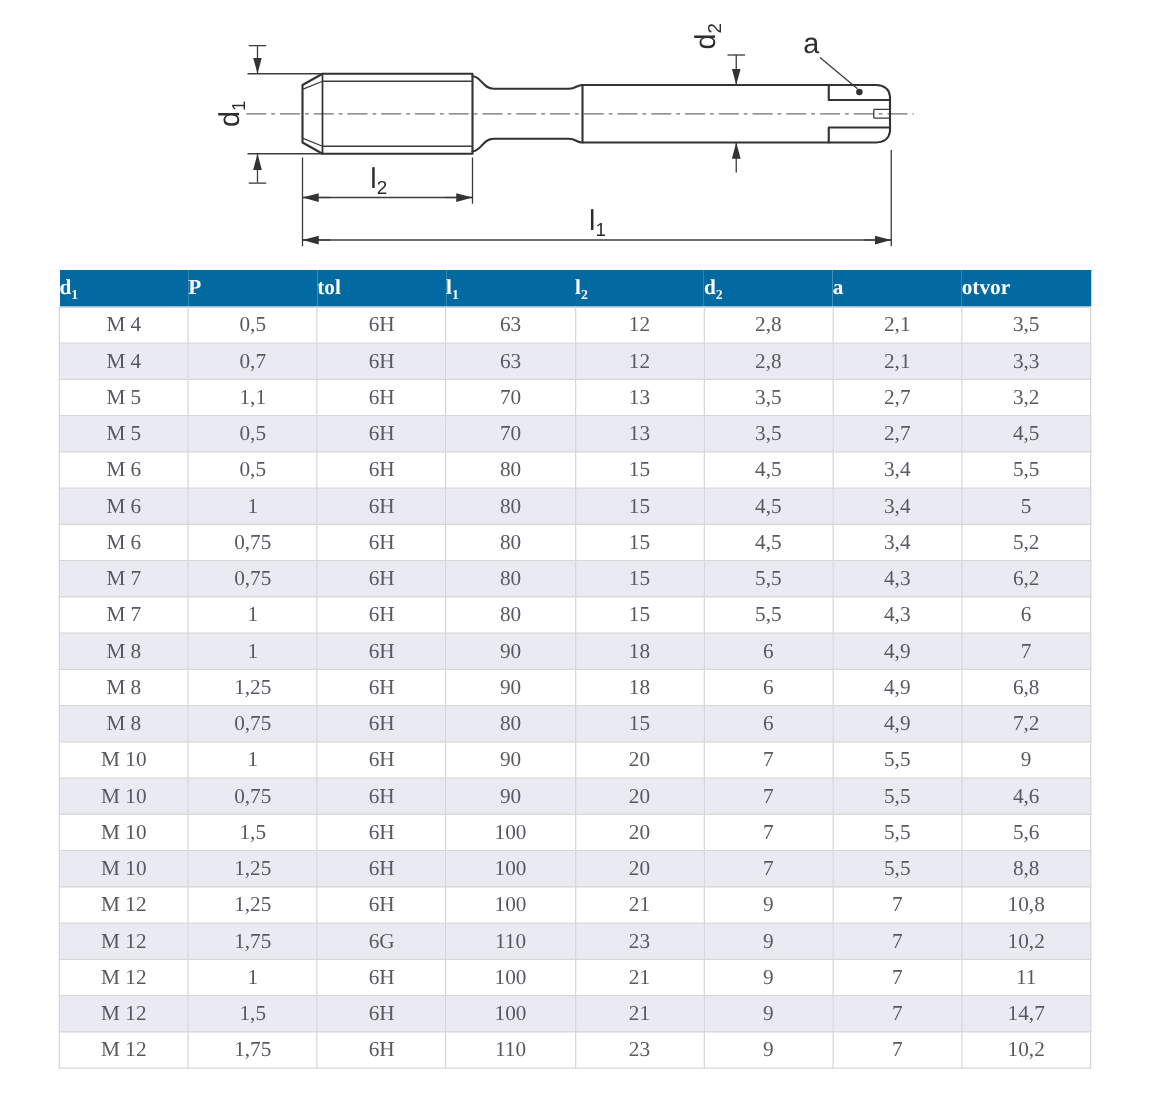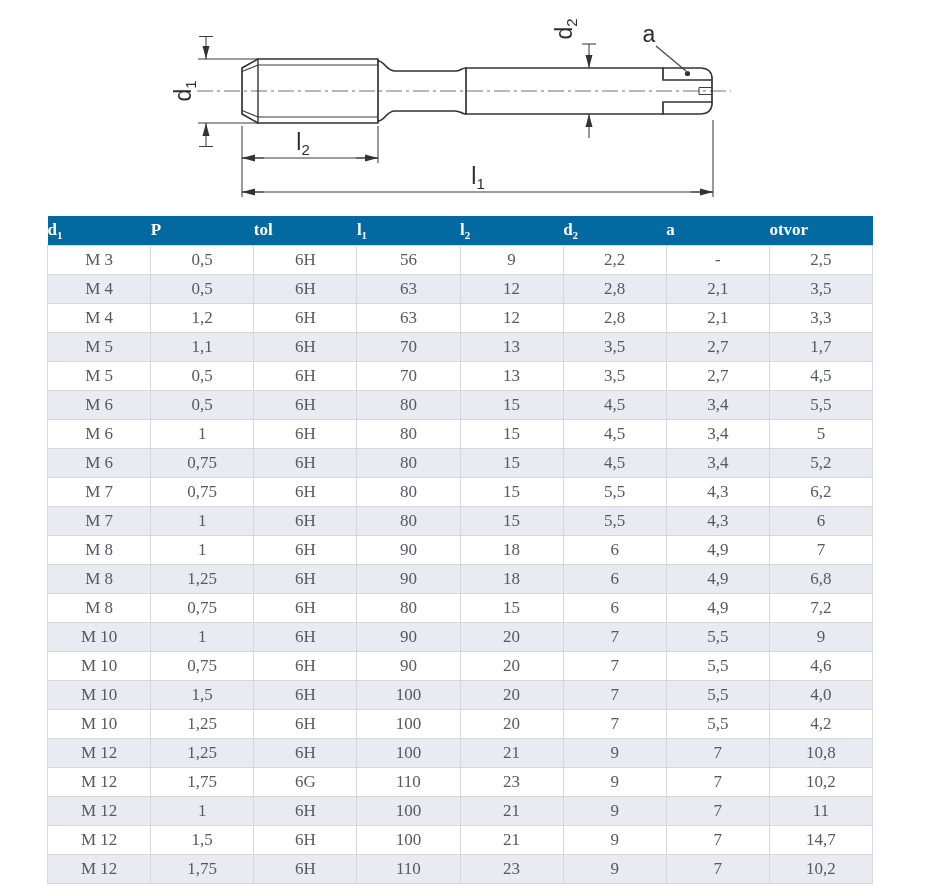--- a/index.html
+++ b/index.html
@@ -111,58 +111,48 @@
         <th><span>tol</span><span class="sub"></span></th>
         <th><span>l</span><span class="sub">1</span></th>
         <th><span>l</span><span class="sub">2</span></th>
         <th><span>d</span><span class="sub">2</span></th>
         <th><span>a</span><span class="sub"></span></th>
         <th><span>otvor</span><span class="sub"></span></th>
       </tr>
     </thead>
     <tbody>
         <tr>
-      <td>M 3</td>
-      <td>0,5</td>
-      <td>6H</td>
-      <td>56</td>
-      <td>9</td>
-      <td>2,2</td>
-      <td>-</td>
-      <td>2,5</td>
-    </tr>
-        <tr>
       <td>M 4</td>
       <td>0,5</td>
       <td>6H</td>
       <td>63</td>
       <td>12</td>
       <td>2,8</td>
       <td>2,1</td>
       <td>3,5</td>
     </tr>
         <tr>
       <td>M 4</td>
-      <td>1,2</td>
+      <td>0,7</td>
       <td>6H</td>
       <td>63</td>
       <td>12</td>
       <td>2,8</td>
       <td>2,1</td>
       <td>3,3</td>
     </tr>
         <tr>
       <td>M 5</td>
       <td>1,1</td>
       <td>6H</td>
       <td>70</td>
       <td>13</td>
       <td>3,5</td>
       <td>2,7</td>
-      <td>1,7</td>
+      <td>3,2</td>
     </tr>
         <tr>
       <td>M 5</td>
       <td>0,5</td>
       <td>6H</td>
       <td>70</td>
       <td>13</td>
       <td>3,5</td>
       <td>2,7</td>
       <td>4,5</td>
@@ -268,31 +258,31 @@
       <td>4,6</td>
     </tr>
         <tr>
       <td>M 10</td>
       <td>1,5</td>
       <td>6H</td>
       <td>100</td>
       <td>20</td>
       <td>7</td>
       <td>5,5</td>
-      <td>4,0</td>
+      <td>5,6</td>
     </tr>
         <tr>
       <td>M 10</td>
       <td>1,25</td>
       <td>6H</td>
       <td>100</td>
       <td>20</td>
       <td>7</td>
       <td>5,5</td>
-      <td>4,2</td>
+      <td>8,8</td>
     </tr>
         <tr>
       <td>M 12</td>
       <td>1,25</td>
       <td>6H</td>
       <td>100</td>
       <td>21</td>
       <td>9</td>
       <td>7</td>
       <td>10,8</td>

